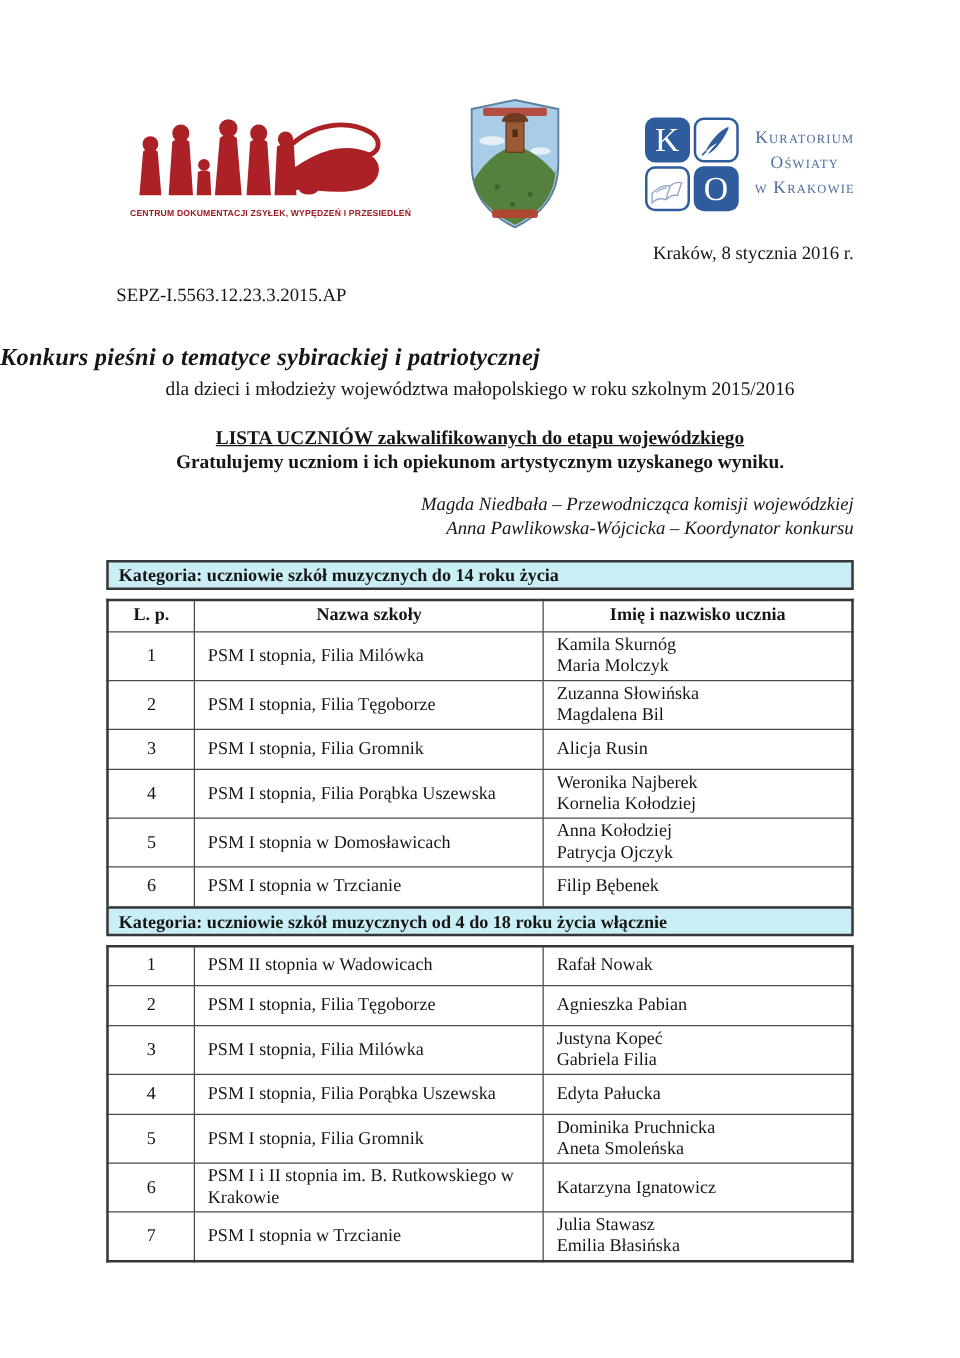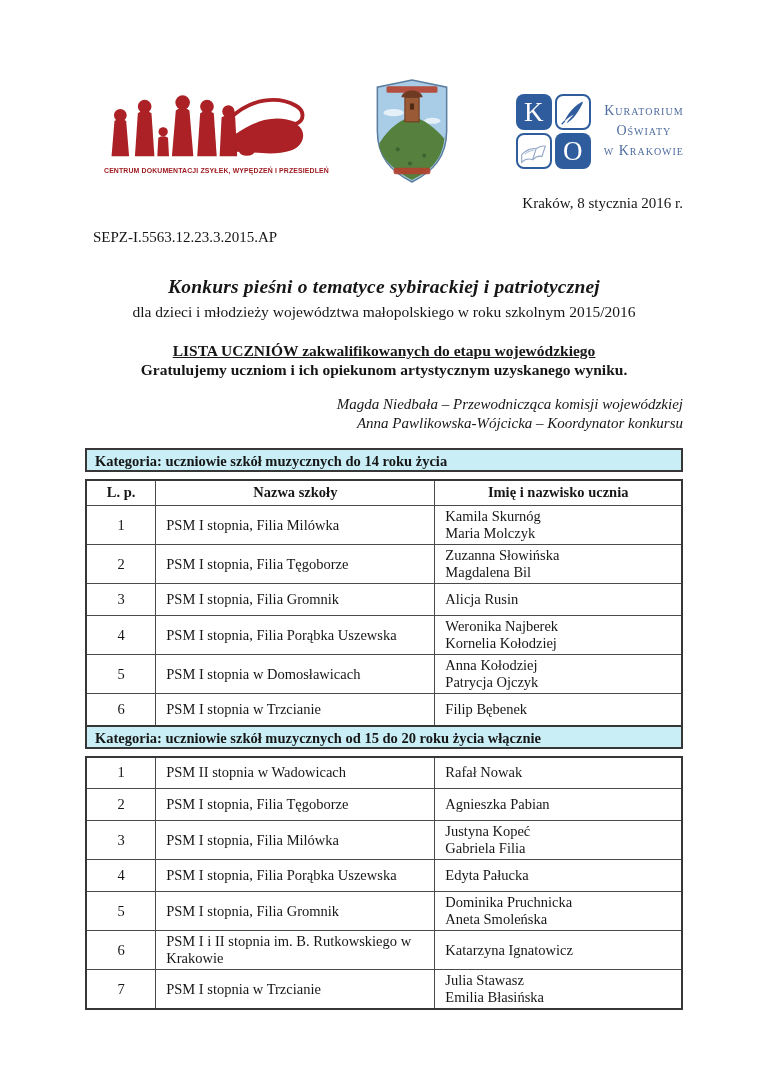--- a/index.html
+++ b/index.html
@@ -39,21 +39,21 @@
   .ko-text{
     text-align:center;color:var(--ko-text);
     font-variant:small-caps;font-size:14px;letter-spacing:1px;line-height:1.45;
   }
 
   
   .date-line{text-align:right;padding-right:85px;font-size:15px;margin-top:9px;}
   .ref-line{padding-left:93px;font-size:15px;margin-top:17px;}
 
   .doc-title{
-    text-align:center;font-size:19.5px;font-weight:bold;font-style:italic;
+    font-size:19.5px;font-weight:bold;font-style:italic;
     margin-top:30px;letter-spacing:.2px;
   }
   .doc-subtitle{text-align:center;font-size:15.5px;font-weight:normal;margin-top:5px;}
   .list-heading{text-align:center;font-size:15.5px;font-weight:bold;margin-top:21px;text-decoration:underline;}
   .congrats{text-align:center;font-size:15.5px;font-weight:bold;margin-top:1px;font-family:Liberation Serif, serif;}
 
   .signatures{
     text-align:right;padding-right:85px;font-style:italic;font-size:15px;
     margin-top:16px;line-height:1.25;
   }
@@ -217,21 +217,21 @@
           </tr>
           <tr>
             <td class="c-lp">6</td>
             <td class="c-school">PSM I stopnia w Trzcianie</td>
             <td class="c-students">
               <div>Filip Bębenek</div>
             </td>
           </tr>
         </tbody>
       </table>
-      <div class="cat-heading">Kategoria: uczniowie szkół muzycznych od 15 do 20 roku życia włącznie</div>
+      <div class="cat-heading">Kategoria: uczniowie szkół muzycznych od 4 do 18 roku życia włącznie</div>
       <table class="results-table">
         <tbody>
           <tr>
             <td class="c-lp">1</td>
             <td class="c-school">PSM II stopnia w Wadowicach</td>
             <td class="c-students">
               <div>Rafał Nowak</div>
             </td>
           </tr>
           <tr>

